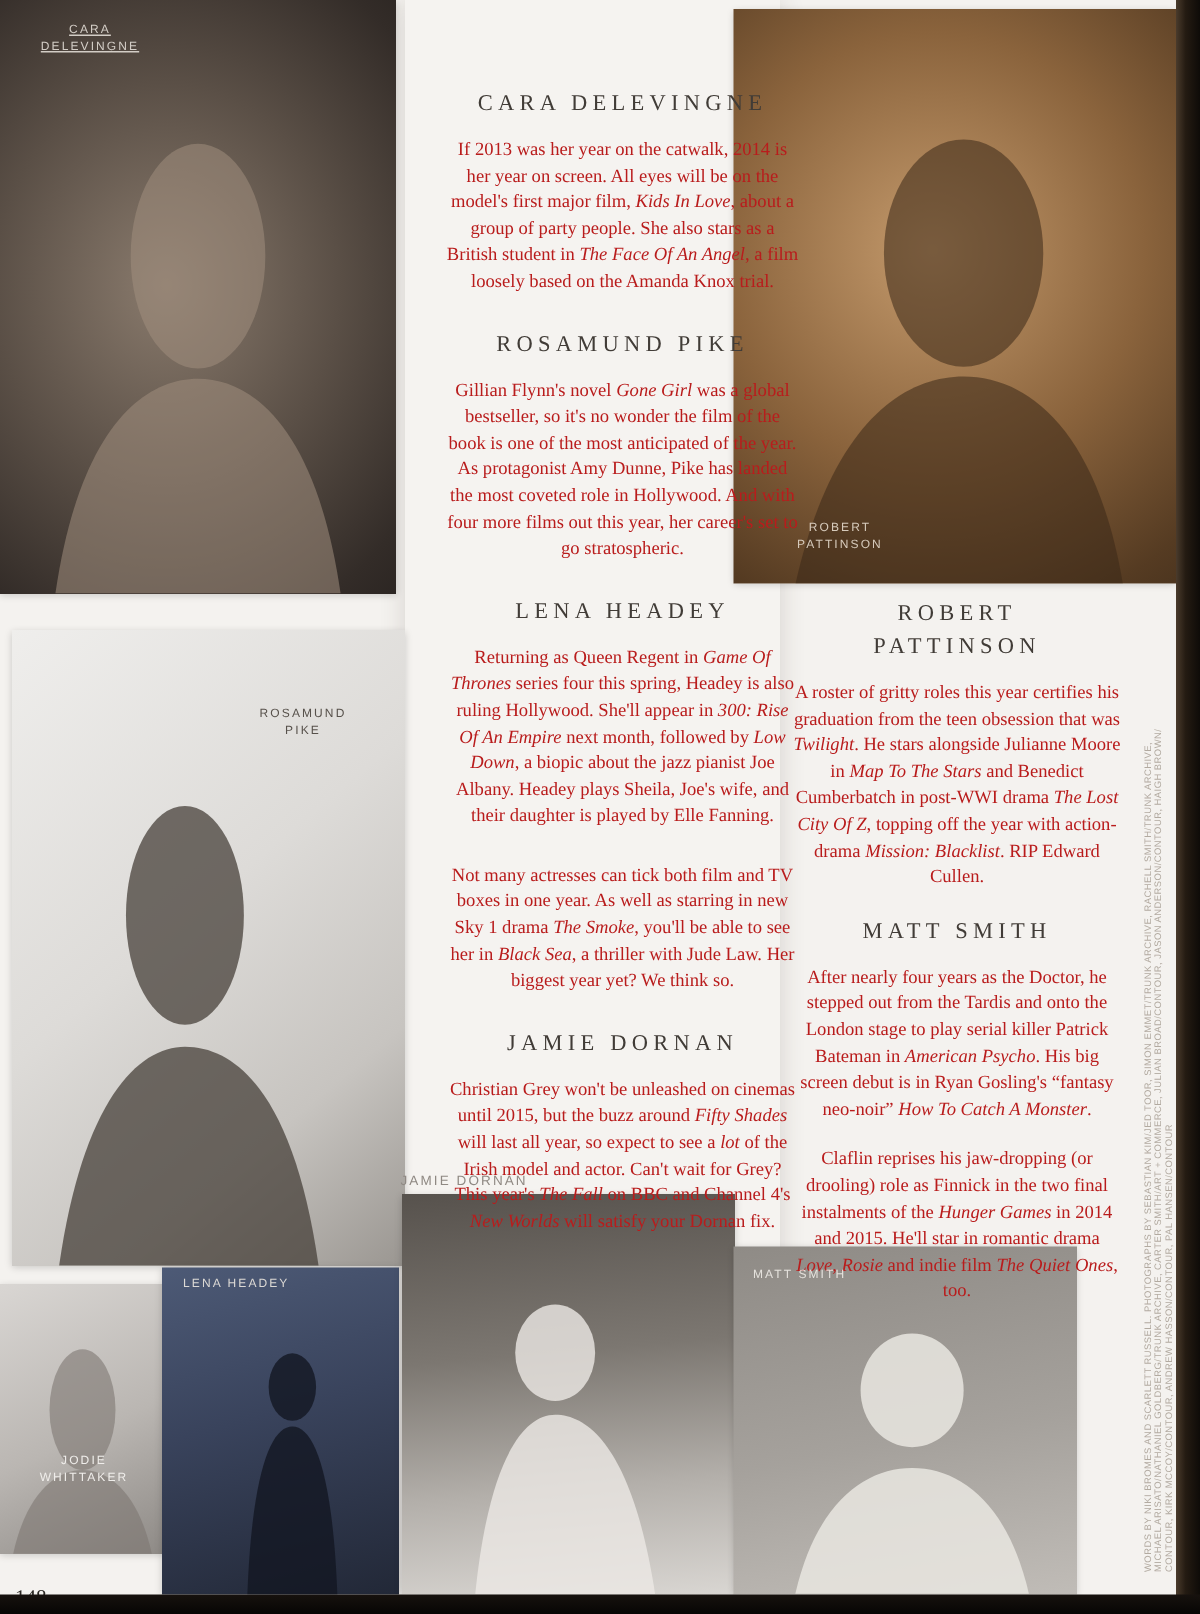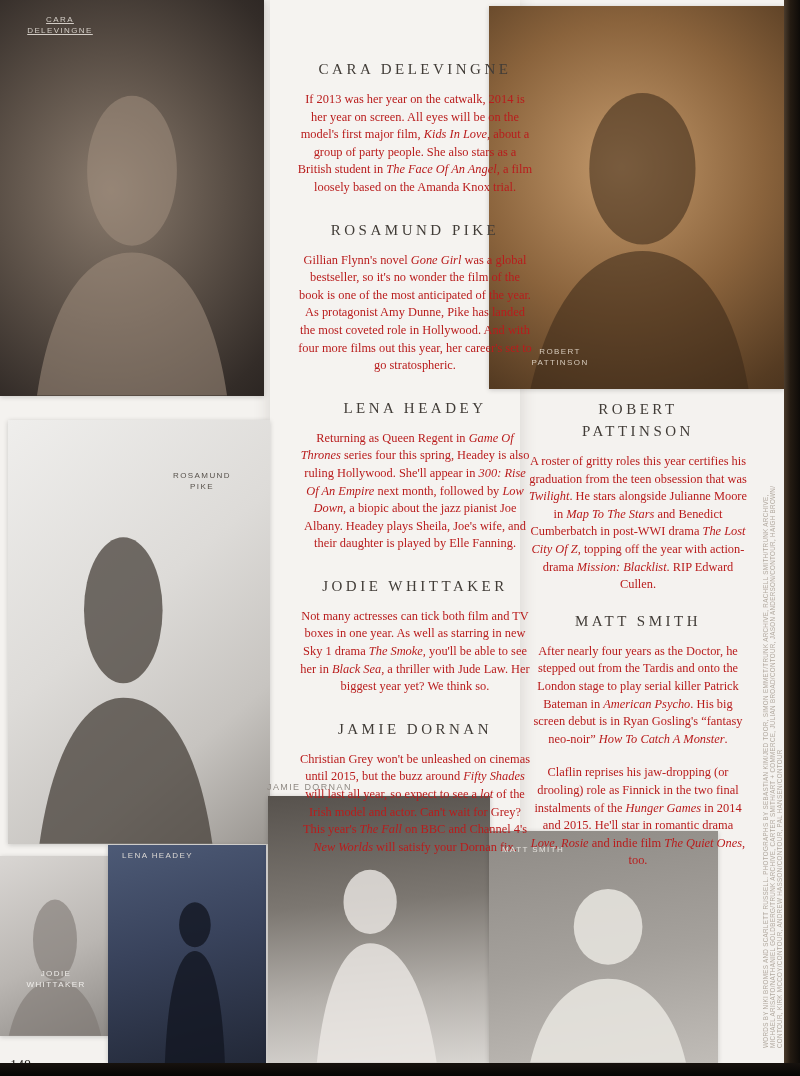--- a/index.html
+++ b/index.html
@@ -146,21 +146,20 @@
     </section>
     <section class="entry">
       <h2 class="entry-heading">ROSAMUND PIKE</h2>
       <p class="entry-body"><span>Gillian Flynn's novel </span><em>Gone Girl</em><span> was a global bestseller, so it's no wonder the film of the book is one of the most anticipated of the year. As protagonist Amy Dunne, Pike has landed the most coveted role in Hollywood. And with four more films out this year, her career's set to go stratospheric.</span></p>
     </section>
     <section class="entry">
       <h2 class="entry-heading">LENA HEADEY</h2>
       <p class="entry-body"><span>Returning as Queen Regent in </span><em>Game Of Thrones</em><span> series four this spring, Headey is also ruling Hollywood. She'll appear in </span><em>300: Rise Of An Empire</em><span> next month, followed by </span><em>Low Down</em><span>, a biopic about the jazz pianist Joe Albany. Headey plays Sheila, Joe's wife, and their daughter is played by Elle Fanning.</span></p>
     </section>
     <section class="entry">
-      <h2 class="entry-heading">JODIE WHITTAKER</h2>
       <p class="entry-body"><span>Not many actresses can tick both film and TV boxes in one year. As well as starring in new Sky 1 drama </span><em>The Smoke</em><span>, you'll be able to see her in </span><em>Black Sea</em><span>, a thriller with Jude Law. Her biggest year yet? We think so.</span></p>
     </section>
     <section class="entry">
       <h2 class="entry-heading">JAMIE DORNAN</h2>
       <p class="entry-body"><span>Christian Grey won't be unleashed on cinemas until 2015, but the buzz around </span><em>Fifty Shades</em><span> will last all year, so expect to see a </span><em>lot</em><span> of the Irish model and actor. Can't wait for Grey? This year's </span><em>The Fall</em><span> on BBC and Channel 4's </span><em>New Worlds</em><span> will satisfy your Dornan fix.</span></p>
     </section>
   </div>
 
   <div class="col col-right">
     <section class="entry">

